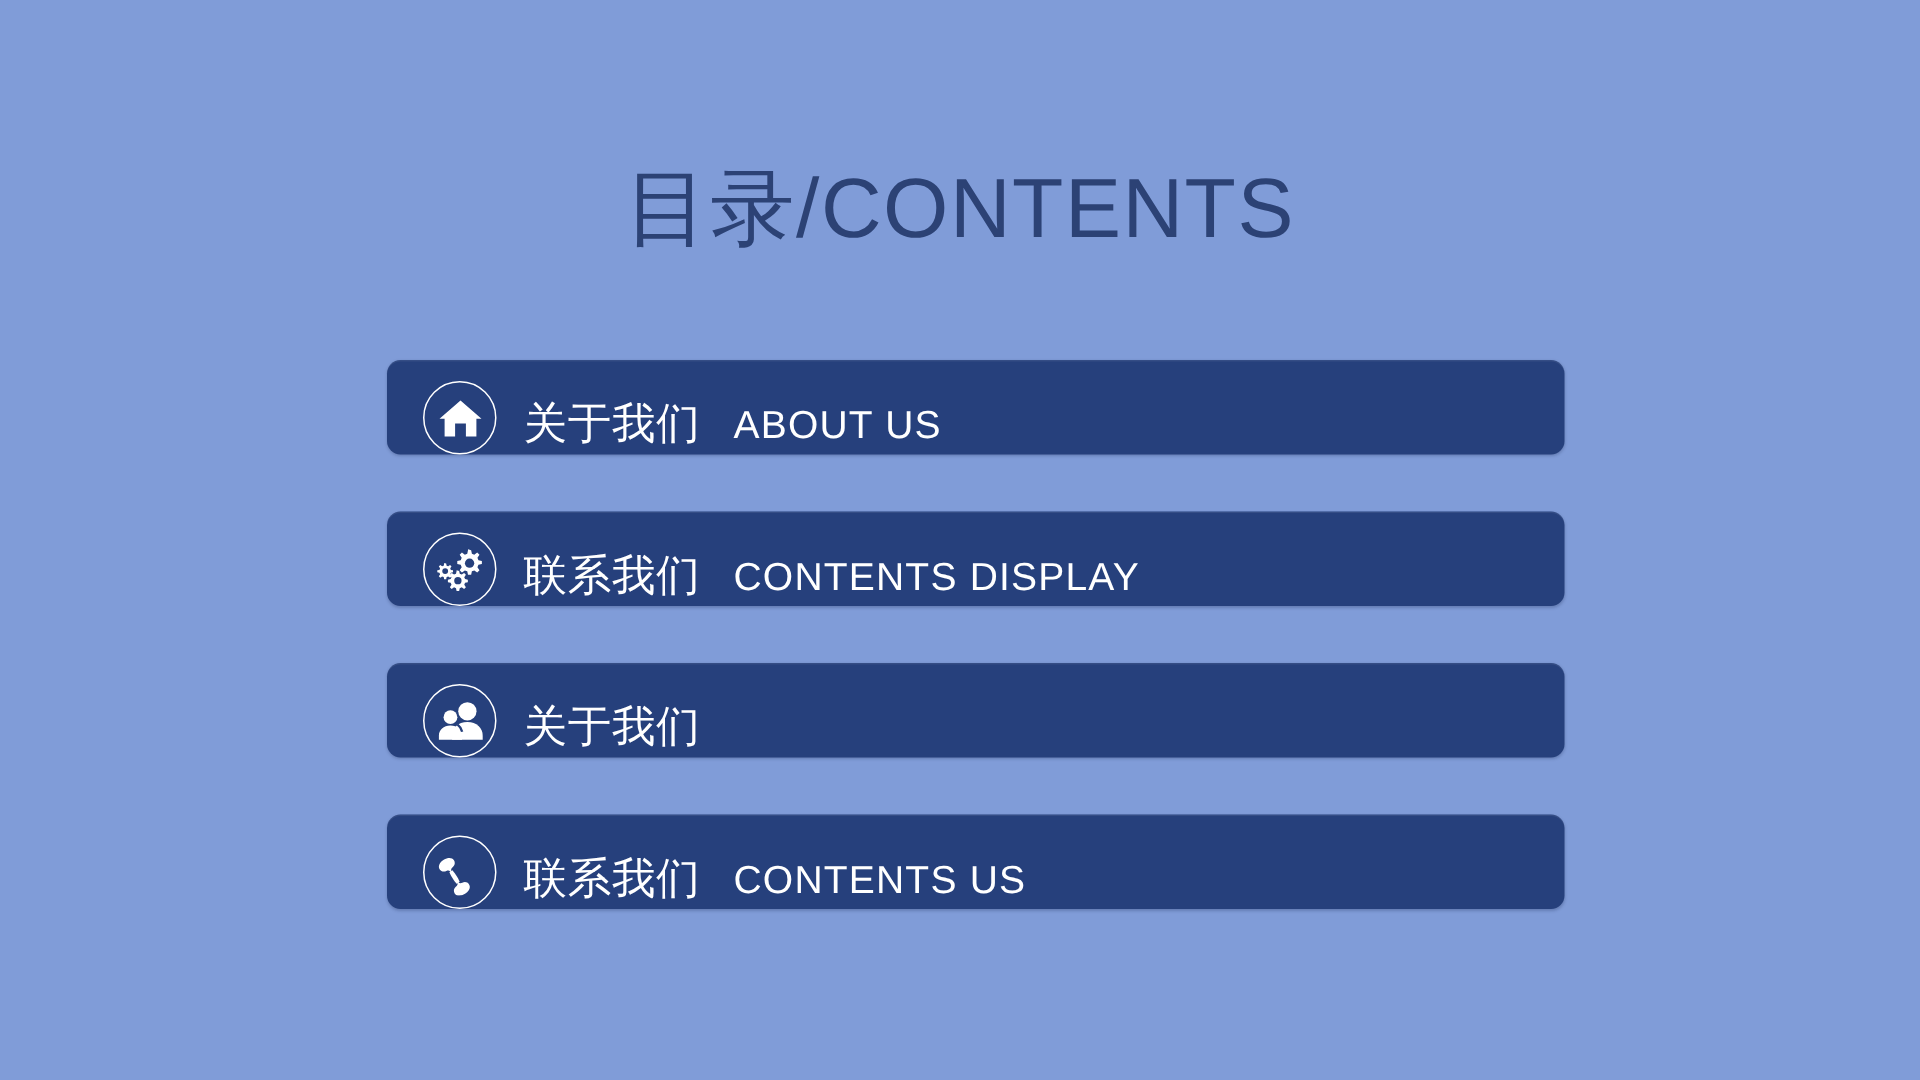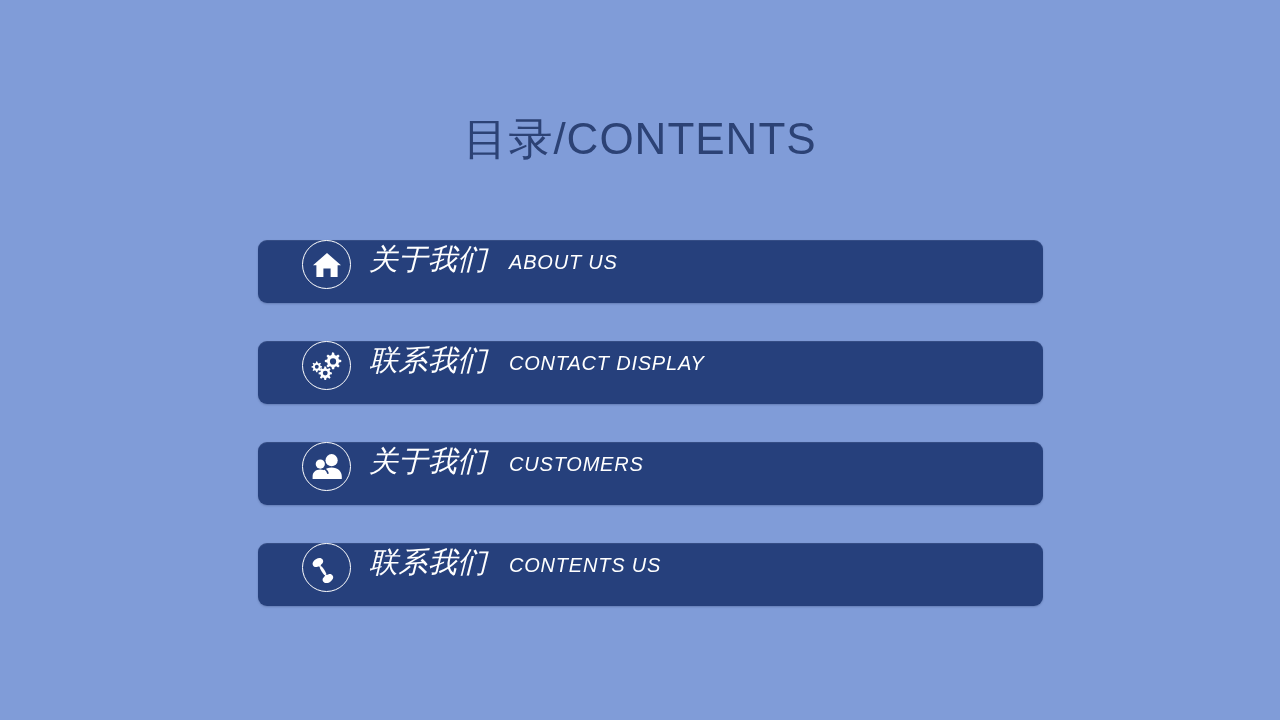--- a/index.html
+++ b/index.html
@@ -21,21 +21,21 @@
   }
 
   
   .title {
     position: absolute;
     left: 0;
     top: 103px;
     width: 1280px;
     text-align: center;
     color: #2c4275;
-    font-size: 44px;
+    font-size: 56px;
     font-weight: 400;
     letter-spacing: 1px;
     line-height: 72px;
     white-space: nowrap;
     font-family: "Liberation Sans", "DejaVu Sans", sans-serif;
   }
 
   
   .menu {
     position: absolute;
@@ -46,24 +46,23 @@
   .menu-item {
     position: relative;
     width: 785px;
     height: 63px;
     margin-bottom: 38px;
     background: #26407c;
     border-radius: 9px;
     box-shadow: inset 0 1px 0 rgba(255,255,255,0.07),
                 0 1px 2px rgba(20,35,75,0.25);
     display: flex;
-    align-items: flex-start;
+    align-items: flex-end;
     box-sizing: border-box;
-    padding-left: 44px;
-    font-style: italic;
+    padding-left: 24px;
   }
   .menu-item:last-child { margin-bottom: 12px; }
 
   .icon-wrap {
     flex: 0 0 auto;
     width: 49px;
     height: 49px;
     border: 1.6px solid #ffffff;
     border-radius: 50%;
     display: flex;
@@ -83,21 +82,21 @@
   }
   .label-cn {
     color: #ffffff;
     font-size: 29px;
     font-weight: 400;
     letter-spacing: 0.5px;
     font-family: "Liberation Sans", "DejaVu Sans", sans-serif;
   }
   .label-en {
     color: #ffffff;
-    font-size: 20px;
+    font-size: 26px;
     font-weight: 400;
     letter-spacing: 0.8px;
     margin-left: 22px;
     font-family: "Liberation Sans", "DejaVu Sans", sans-serif;
   }
 </style>
 </head>
 <body>
 
 <div class="slide">
@@ -129,42 +128,41 @@
             <path d="M13.4 15.2 l1.7 .45 .4 1.85 1.3 .55 1.6-1.1 1.2 1.2 -1.1 1.6 .55 1.3 1.85 .4 0 1.7 -1.85 .4 -.55 1.3 1.1 1.6 -1.2 1.2 -1.6-1.1 -1.3 .55 -.4 1.85 -1.7 0 -.4-1.85 -1.3-.55 -1.6 1.1 -1.2-1.2 1.1-1.6 -.55-1.3 -1.85-.4 0-1.7 1.85-.4 .55-1.3 -1.1-1.6 1.2-1.2 1.6 1.1 1.3-.55 .4-1.85 z"></path>
             <circle cx="14.25" cy="22.1" r="2.45" fill="#26407c"></circle>
 
             <path d="M5.1 10.3 l1.35 .35 .3 1.45 1.05 .42 1.25-.85 .95 .95 -.85 1.25 .42 1.05 1.45 .3 0 1.35 -1.45 .3 -.42 1.05 .85 1.25 -.95 .95 -1.25-.85 -1.05 .42 -.3 1.45 -1.35 0 -.3-1.45 -1.05-.42 -1.25 .85 -.95-.95 .85-1.25 -.42-1.05 -1.45-.3 0-1.35 1.45-.3 .42-1.05 -.85-1.25 .95-.95 1.25 .85 1.05-.42 .3-1.45 z"></path>
             <circle cx="5.78" cy="15.73" r="1.95" fill="#26407c"></circle>
           </g>
         </svg>
       </span>
       <span class="labels">
         <span class="label-cn">联系我们</span>
-        <span class="label-en">CONTACT DISPLAY</span>
+        <span class="label-en">CONTENTS DISPLAY</span>
       </span>
     </div>
 
     <div class="menu-item">
       <span class="icon-wrap">
         <svg width="32" height="27" viewBox="0 0 32 27" aria-hidden="true">
           <g fill="#ffffff">
 
             <circle cx="20.6" cy="7.2" r="6.1"></circle>
             <path d="M20.6 14.4 c6.2 0 10.2 3.9 10.2 9.1 l0 2.6 -20.4 0 0 -2.6 c0 -5.2 4 -9.1 10.2 -9.1 z"></path>
 
             <circle cx="9.3" cy="11.1" r="4.6"></circle>
             <path d="M9.3 16.6 c4.6 0 7.7 2.9 7.7 6.8 l0 2.7 -15.4 0 0 -2.7 c0 -3.9 3.1 -6.8 7.7 -6.8 z"></path>
 
             <path d="M13.9 15.9 c1.6 1.2 2.7 2.9 3.2 4.9" stroke="#26407c" stroke-width="1.6" fill="none"></path>
           </g>
         </svg>
       </span>
       <span class="labels">
         <span class="label-cn">关于我们</span>
-        <span class="label-en">CUSTOMERS</span>
       </span>
     </div>
 
     <div class="menu-item">
       <span class="icon-wrap">
         <svg width="30" height="30" viewBox="0 0 30 30" aria-hidden="true">
           <g transform="rotate(-32 15 15)" fill="#ffffff">
 
             <path d="M10.2 1.6 c3.4 0 5.6 1.6 5.6 3.9 0 1.9 -1.3 3.1 -3.2 3.4 -1.2 .2 -1.8 .6 -2 1.6 l-.35 1.5 -0.1 0 -0.1 0 -.35 -1.5 c-.2 -1 -.8 -1.4 -2 -1.6 -1.9 -.3 -3.2 -1.5 -3.2 -3.4 0 -2.3 2.3 -3.9 5.7 -3.9 z"></path>
 

